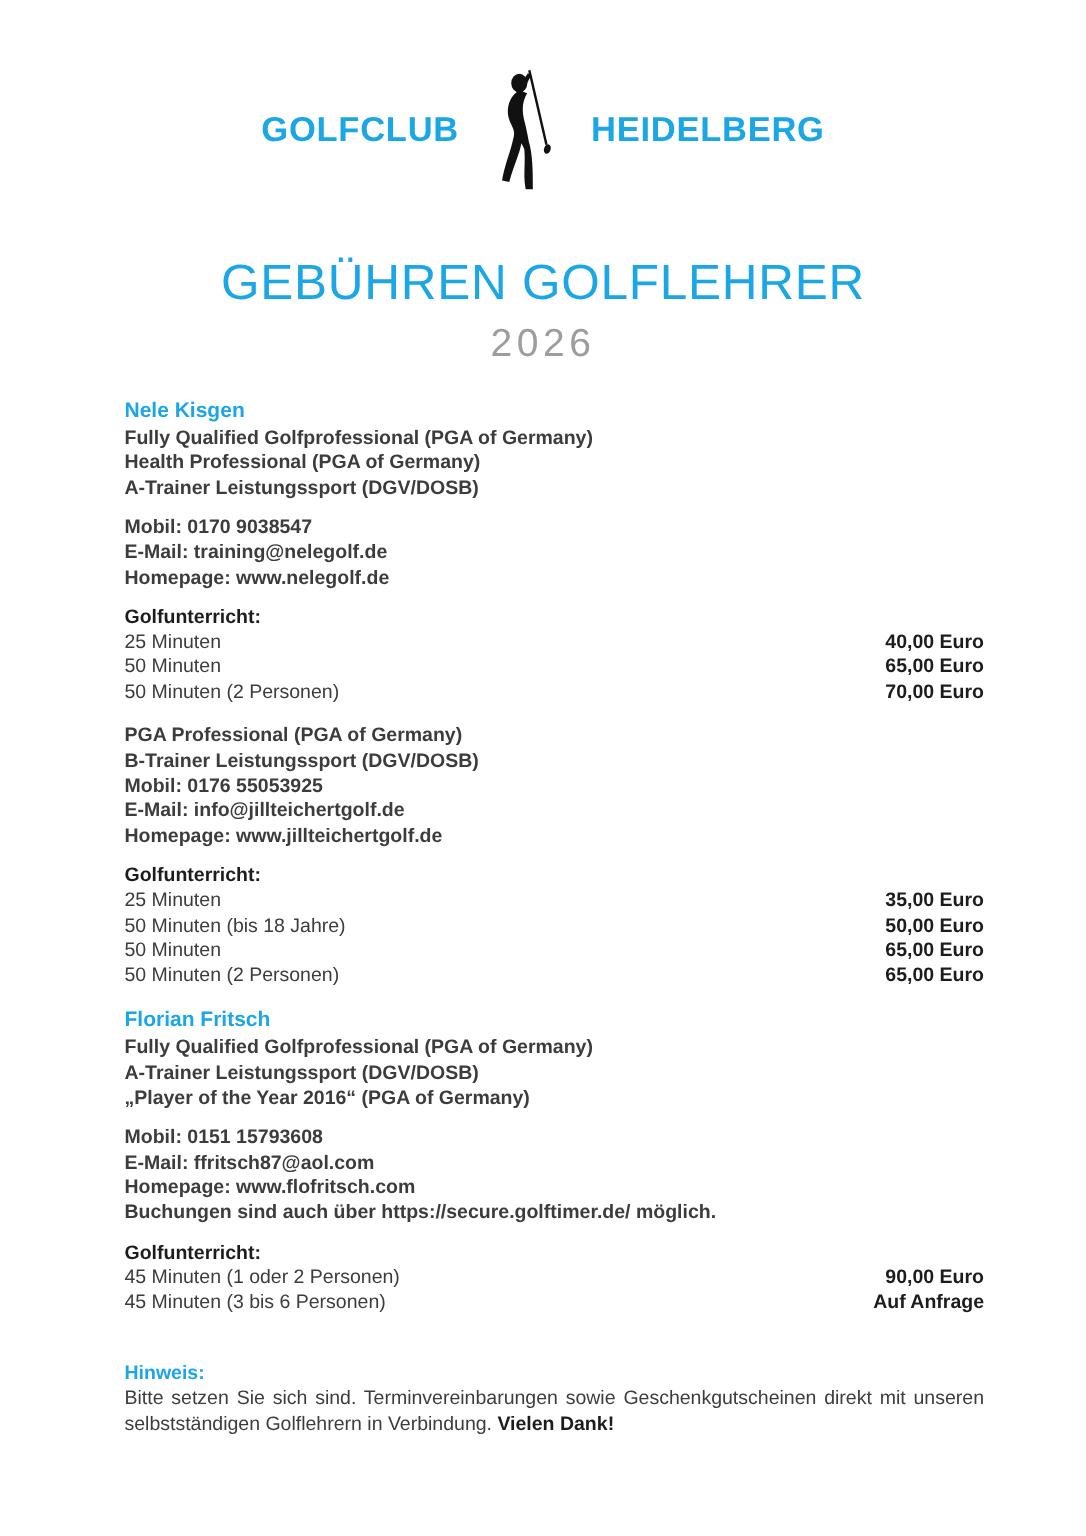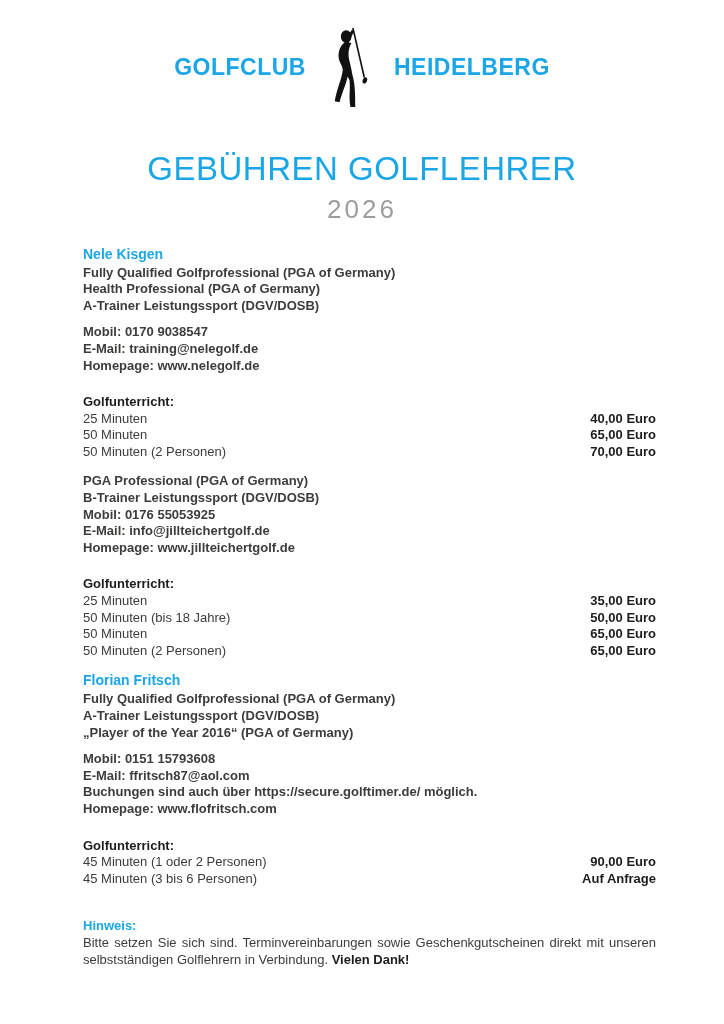--- a/index.html
+++ b/index.html
@@ -8,35 +8,35 @@
     --body:#3c3c3b;
     --bold:#1c1c1b;
   }
   html,body{margin:0;padding:0;background:#ffffff;}
   .page{
     width:724px;height:1024px;background:#ffffff;overflow:hidden;
     font-family:"Liberation Sans",sans-serif;color:var(--body);
     position:relative;box-sizing:border-box;
   }
   
-  .logo-row{padding-top:26px;display:flex;justify-content:center;align-items:center;gap:17px;height:82px;}
+  .logo-row{padding-top:45px;display:flex;justify-content:center;align-items:center;gap:17px;height:82px;}
   .logo-text{font-size:23px;font-weight:bold;color:var(--accent);letter-spacing:0.5px;}
   .golfer{width:54px;height:84px;flex:0 0 auto;}
   
   .title{margin-top:42px;text-align:center;font-size:33px;line-height:1.15;color:var(--accent);font-weight:500;letter-spacing:0.5px;}
   .year{margin-top:7px;text-align:center;font-size:26px;line-height:1.1;color:var(--year);letter-spacing:3px;}
   
   .content{margin:22px 68px 0 83px;font-size:13px;line-height:16.6px;}
   .section{margin-top:13px;}
   .section:first-child{margin-top:0;}
   .name{color:var(--accent);font-weight:bold;font-size:14px;line-height:17px;margin:0 0 2px 0;}
   p.line{margin:0;font-weight:bold;}
   .contact-block{margin-top:10px;}
   .contact-block.attached{margin-top:0;}
-  .lessons{margin-top:20px;}
+  .lessons{margin-top:10px;}
   .lessons-heading{font-weight:bold;color:var(--bold);margin:0;}
   .lesson-row{display:flex;justify-content:space-between;margin:0;}
   .lesson-duration{font-weight:normal;}
   .lesson-price{font-weight:bold;color:var(--bold);white-space:nowrap;}
   
   .note{margin-top:31px;}
   .note-heading{color:var(--accent);font-weight:bold;margin:0;}
   .note-body{margin:0;text-align:justify;}
   .note-body b{color:var(--bold);}
 </style>
@@ -129,22 +129,22 @@
     <div class="section">
       <p class="name">Florian Fritsch</p>
       <div>
         <p class="line">Fully Qualified Golfprofessional (PGA of Germany)</p>
         <p class="line">A-Trainer Leistungssport (DGV/DOSB)</p>
         <p class="line">„Player of the Year 2016“ (PGA of Germany)</p>
       </div>
       <div class="contact-block">
         <p class="line">Mobil: 0151 15793608</p>
         <p class="line">E-Mail: ffritsch87@aol.com</p>
+        <p class="line">Homepage: www.flofritsch.com</p>
         <p class="line">Buchungen sind auch über https://secure.golftimer.de/ möglich.</p>
-        <p class="line">Homepage: www.flofritsch.com</p>
       </div>
       <div class="lessons">
         <p class="lessons-heading">Golfunterricht:</p>
         <p class="lesson-row">
           <span class="lesson-duration">45 Minuten (1 oder 2 Personen)</span>
           <span class="lesson-price">90,00 Euro</span>
         </p>
         <p class="lesson-row">
           <span class="lesson-duration">45 Minuten (3 bis 6 Personen)</span>
           <span class="lesson-price">Auf Anfrage</span>

